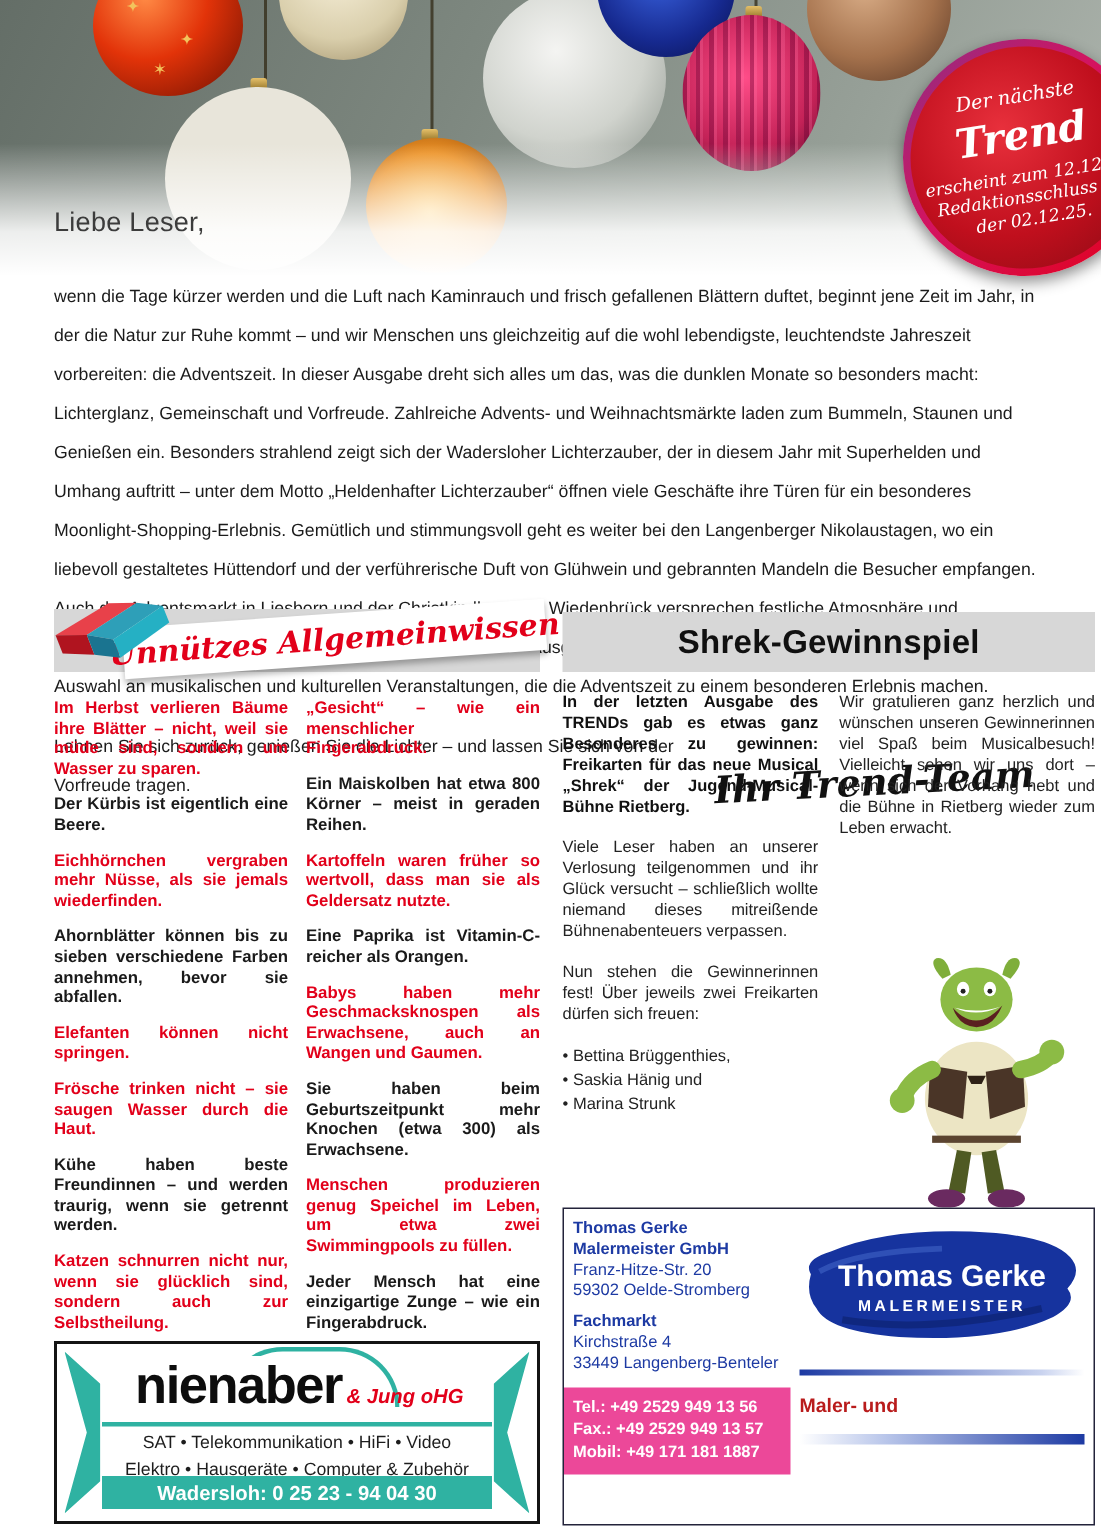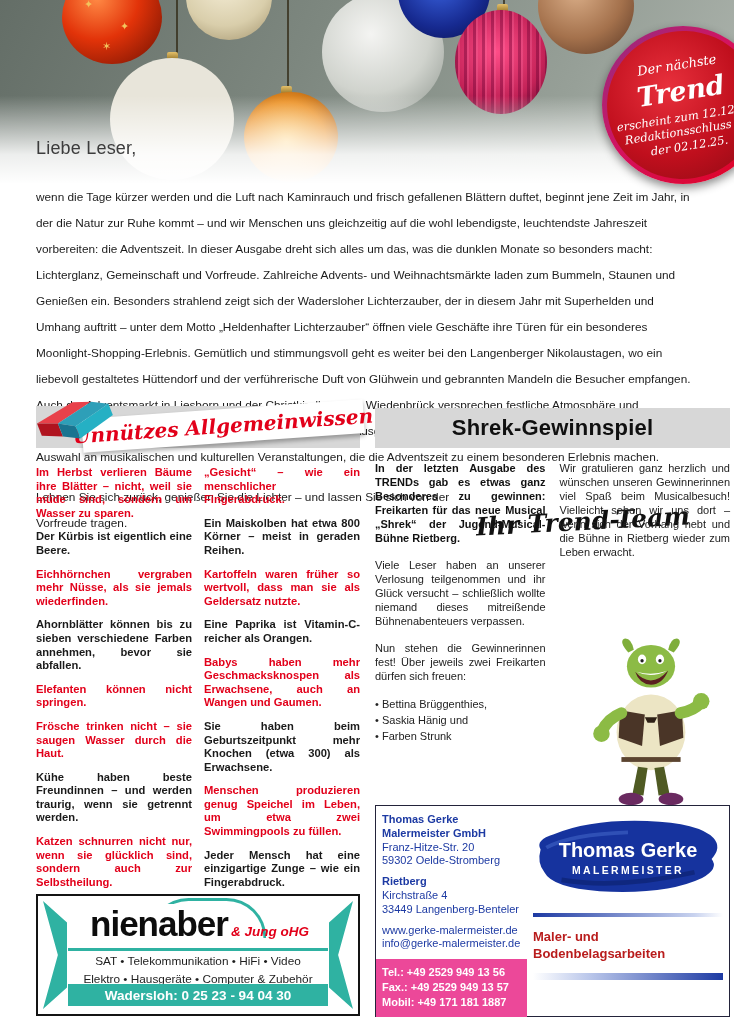--- a/index.html
+++ b/index.html
@@ -250,21 +250,21 @@
       <div class="shrek-col">
         <p class="bold">In der letzten Ausgabe des TRENDs gab es etwas ganz Besonderes zu gewinnen: Freikarten für das neue Musical „Shrek“ der Jugend-Musical-Bühne Rietberg.</p>
         <p>Viele Leser haben an unserer Verlosung teilgenommen und ihr Glück versucht – schließlich wollte niemand dieses mitreißende Bühnenabenteuers verpassen.</p>
         <p>Nun stehen die Gewinnerinnen fest! Über jeweils zwei Freikarten dürfen sich freuen:</p>
         <ul class="winners">
 
             <li>Bettina Brüggenthies,</li>
 
             <li>Saskia Hänig und</li>
 
-            <li>Farben Strunk</li>
+            <li>Marina Strunk</li>
 
         </ul>
       </div>
       <div class="shrek-col">
         <p>Wir gratulieren ganz herzlich und wünschen unseren Gewinnerinnen viel Spaß beim Musicalbesuch! Vielleicht sehen wir uns dort – wenn sich der Vorhang hebt und die Bühne in Rietberg wieder zum Leben erwacht.</p>
       </div>
     </div>
     <svg class="shrek-figure" width="162" height="172" viewBox="0 0 170 250">
 
       <path d="M52,24 Q38,8 46,4 Q56,2 60,20 Z" fill="#7fae3a"></path>
@@ -312,44 +312,39 @@
   </div>
 
   <div class="gerke">
     <div class="gerke-left">
       <div class="gerke-block">
         <div class="b">Thomas Gerke Malermeister GmbH</div>
         <div>Franz-Hitze-Str. 20</div>
         <div>59302 Oelde-Stromberg</div>
       </div>
       <div class="gerke-block">
-        <div class="b">Rietberg</div>
+        <div class="b">Fachmarkt</div>
         <div>Kirchstraße 4</div>
         <div>33449 Langenberg-Benteler</div>
-      </div>
-      <div class="gerke-block">
-        <div>www.gerke-malermeister.de</div>
-        <div>info@gerke-malermeister.de</div>
       </div>
       <div class="gerke-contact-box">
         <div>Tel.: +49 2529 949 13 56</div>
         <div>Fax.: +49 2529 949 13 57</div>
         <div>Mobil: +49 171 181 1887</div>
       </div>
     </div>
     <div class="gerke-right">
       <svg width="190" height="96" viewBox="0 0 200 100">
         <path d="M8,40 Q2,30 22,24 Q60,8 120,10 Q175,12 190,28 Q199,38 188,50 Q196,60 178,70 Q140,88 70,84 Q20,80 12,64 Q4,54 8,40 Z" fill="#16339e"></path>
         <path d="M14,38 Q40,24 100,22" stroke="#3a5cc0" stroke-width="4" fill="none" opacity="0.7"></path>
         <path d="M30,72 Q90,82 170,64" stroke="#0b1f6b" stroke-width="5" fill="none" opacity="0.6"></path>
         <text x="100" y="48" text-anchor="middle" fill="#fff" font-family="Liberation Sans, sans-serif" font-size="21" font-weight="bold">Thomas Gerke</text>
         <text x="100" y="66" text-anchor="middle" fill="#fff" font-family="Liberation Sans, sans-serif" font-size="11" font-weight="bold" letter-spacing="2.5">MALERMEISTER</text>
       </svg>
       <div class="gerke-divider"></div>
       <div class="gerke-services">
         <div>Maler- und</div>
-        <div>Bodenbelagsarbeiten</div>
       </div>
       <div class="gerke-bar"></div>
     </div>
   </div>
 
 </div>
 
 </body></html>

